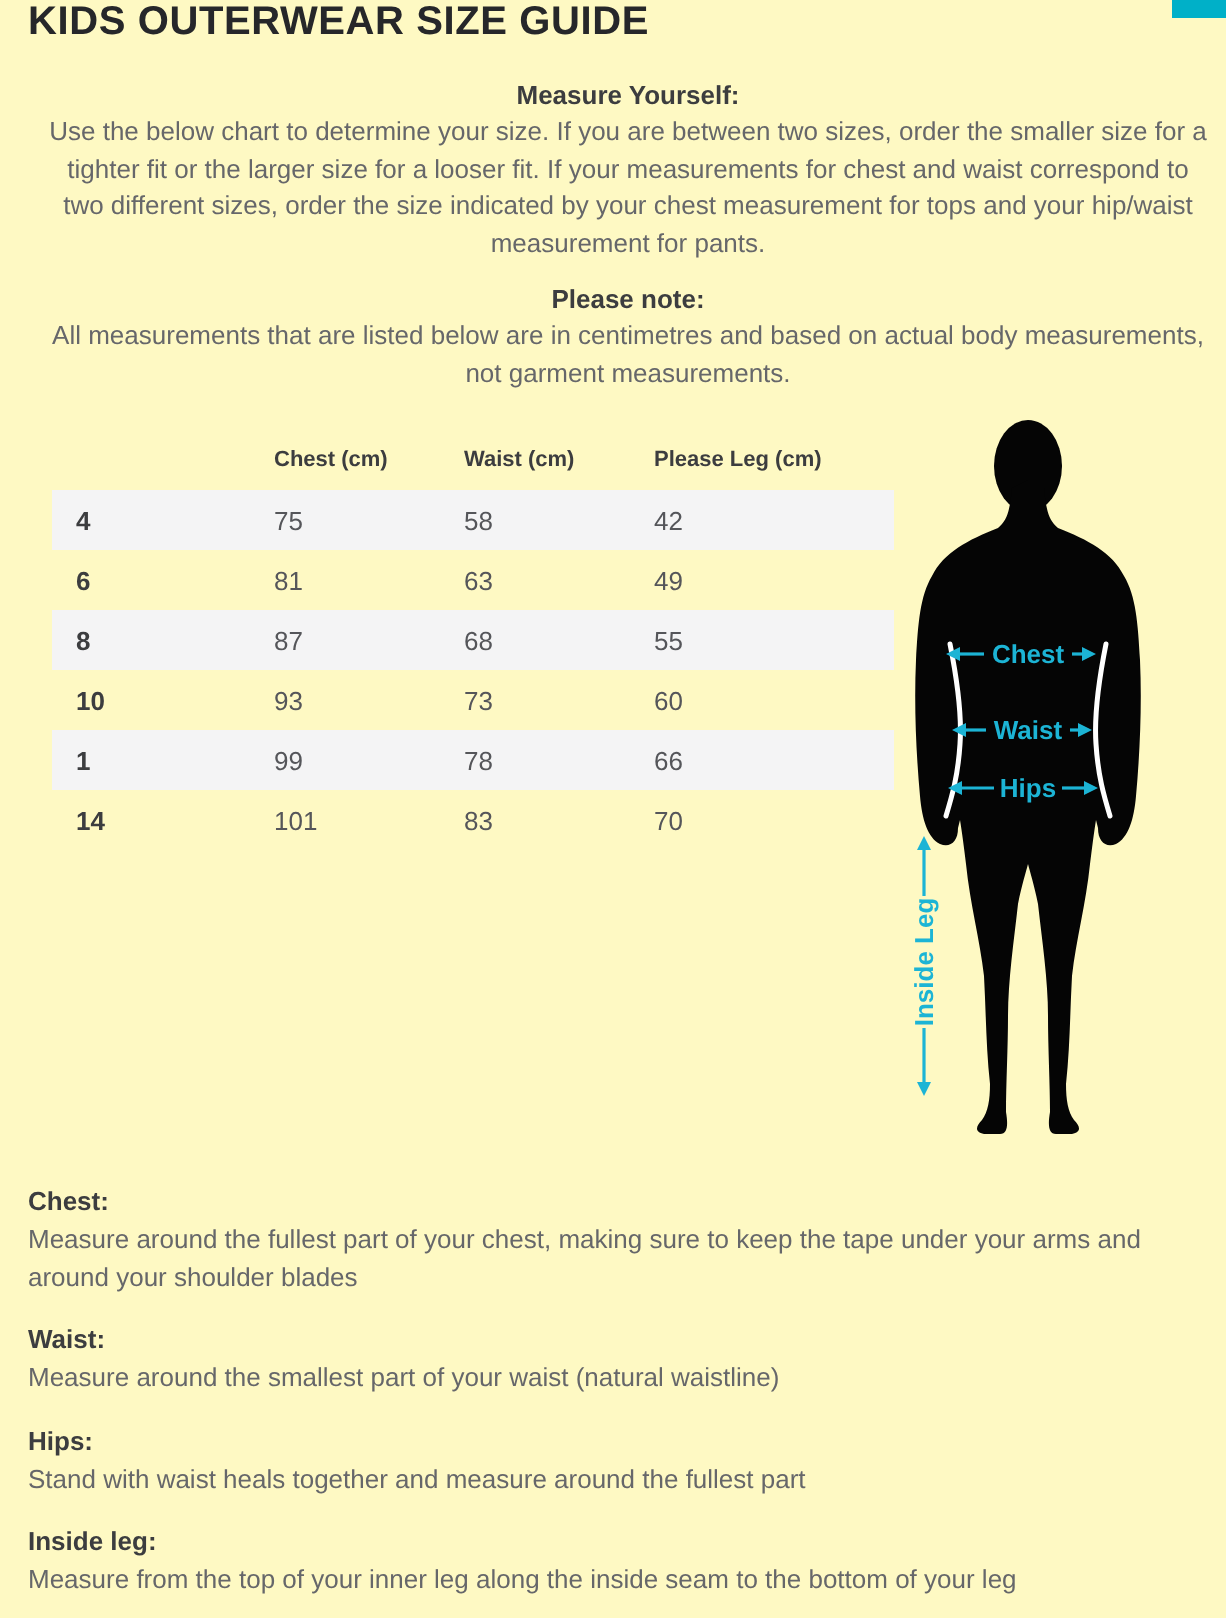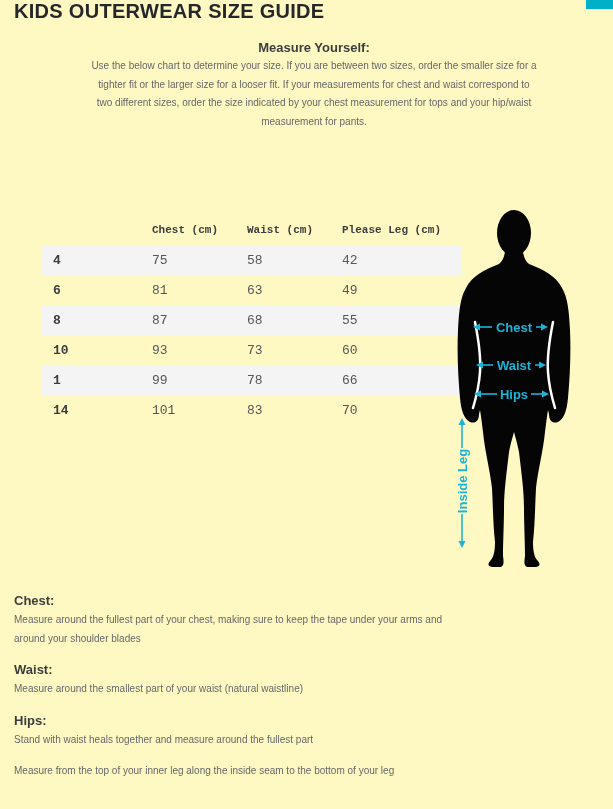--- a/index.html
+++ b/index.html
@@ -16,28 +16,28 @@
   }
   .corner-btn {
     position:absolute; right:0; top:0; width:27px; height:9px;
     background:#00b0c8;
   }
   .intro { position:absolute; left:14px; top:39px; width:600px;text-align:center; }
   .section-heading {
     font-size:13px; font-weight:bold; color:#3c3d3f; line-height:18px;
   }
   .section-body {
-    font-size:10px; color:#66676a; line-height:18.5px;
+    font-size:13px; color:#66676a; line-height:18.5px;
     white-space:pre-line; margin-top:0px;
   }
   .intro .block { margin-bottom:10px; }
   .intro .block + .block { margin-top:8px; }
 
   
-  .size-table { position:absolute; left:41px; top:215px; width:421px;font-family:Liberation Mono, monospace; }
+  .size-table { position:absolute; left:26px; top:215px; width:421px; }
   .t-row {
     display:grid; grid-template-columns:111px 95px 95px 120px;
     height:30px; align-items:center;
   }
   .t-row.shaded { background:#f4f4f5; }
   .th { font-size:11px; font-weight:bold; color:#3c3d3f; }
   .td { font-size:13px; color:#55565a; }
   .td.size { font-weight:bold; color:#3c3d3f; padding-left:12px; }
 
   
@@ -56,20 +56,25 @@
   <h1 class="page-title">KIDS OUTERWEAR SIZE GUIDE</h1>
   <div class="corner-btn"></div>
 
   <div class="intro">
     <div class="block">
       <div class="section-heading">Measure Yourself:</div>
       <div class="section-body">Use the below chart to determine your size. If you are between two sizes, order the smaller size for a
 tighter fit or the larger size for a looser fit. If your measurements for chest and waist correspond to
 two different sizes, order the size indicated by your chest measurement for tops and your hip/waist
 measurement for pants.</div>
+    </div>
+    <div class="block">
+      <div class="section-heading">Please note:</div>
+      <div class="section-body">All measurements that are listed below are in centimetres and based on actual body measurements,
+not garment measurements.</div>
     </div>
   </div>
 
   <div class="size-table">
     <div class="t-row">
       <div class="th"></div>
       <div class="th">Chest (cm)</div>
       <div class="th">Waist (cm)</div>
       <div class="th">Please Leg (cm)</div>
     </div>
@@ -181,17 +186,18 @@
     </div>
     <div class="block">
       <div class="section-heading">Waist:</div>
       <div class="section-body">Measure around the smallest part of your waist (natural waistline)</div>
     </div>
     <div class="block">
       <div class="section-heading">Hips:</div>
       <div class="section-body">Stand with waist heals together and measure around the fullest part</div>
     </div>
     <div class="block">
+      <div class="section-heading">Inside leg:</div>
       <div class="section-body">Measure from the top of your inner leg along the inside seam to the bottom of your leg</div>
     </div>
   </div>
 
 </div>
 
 </body></html>

